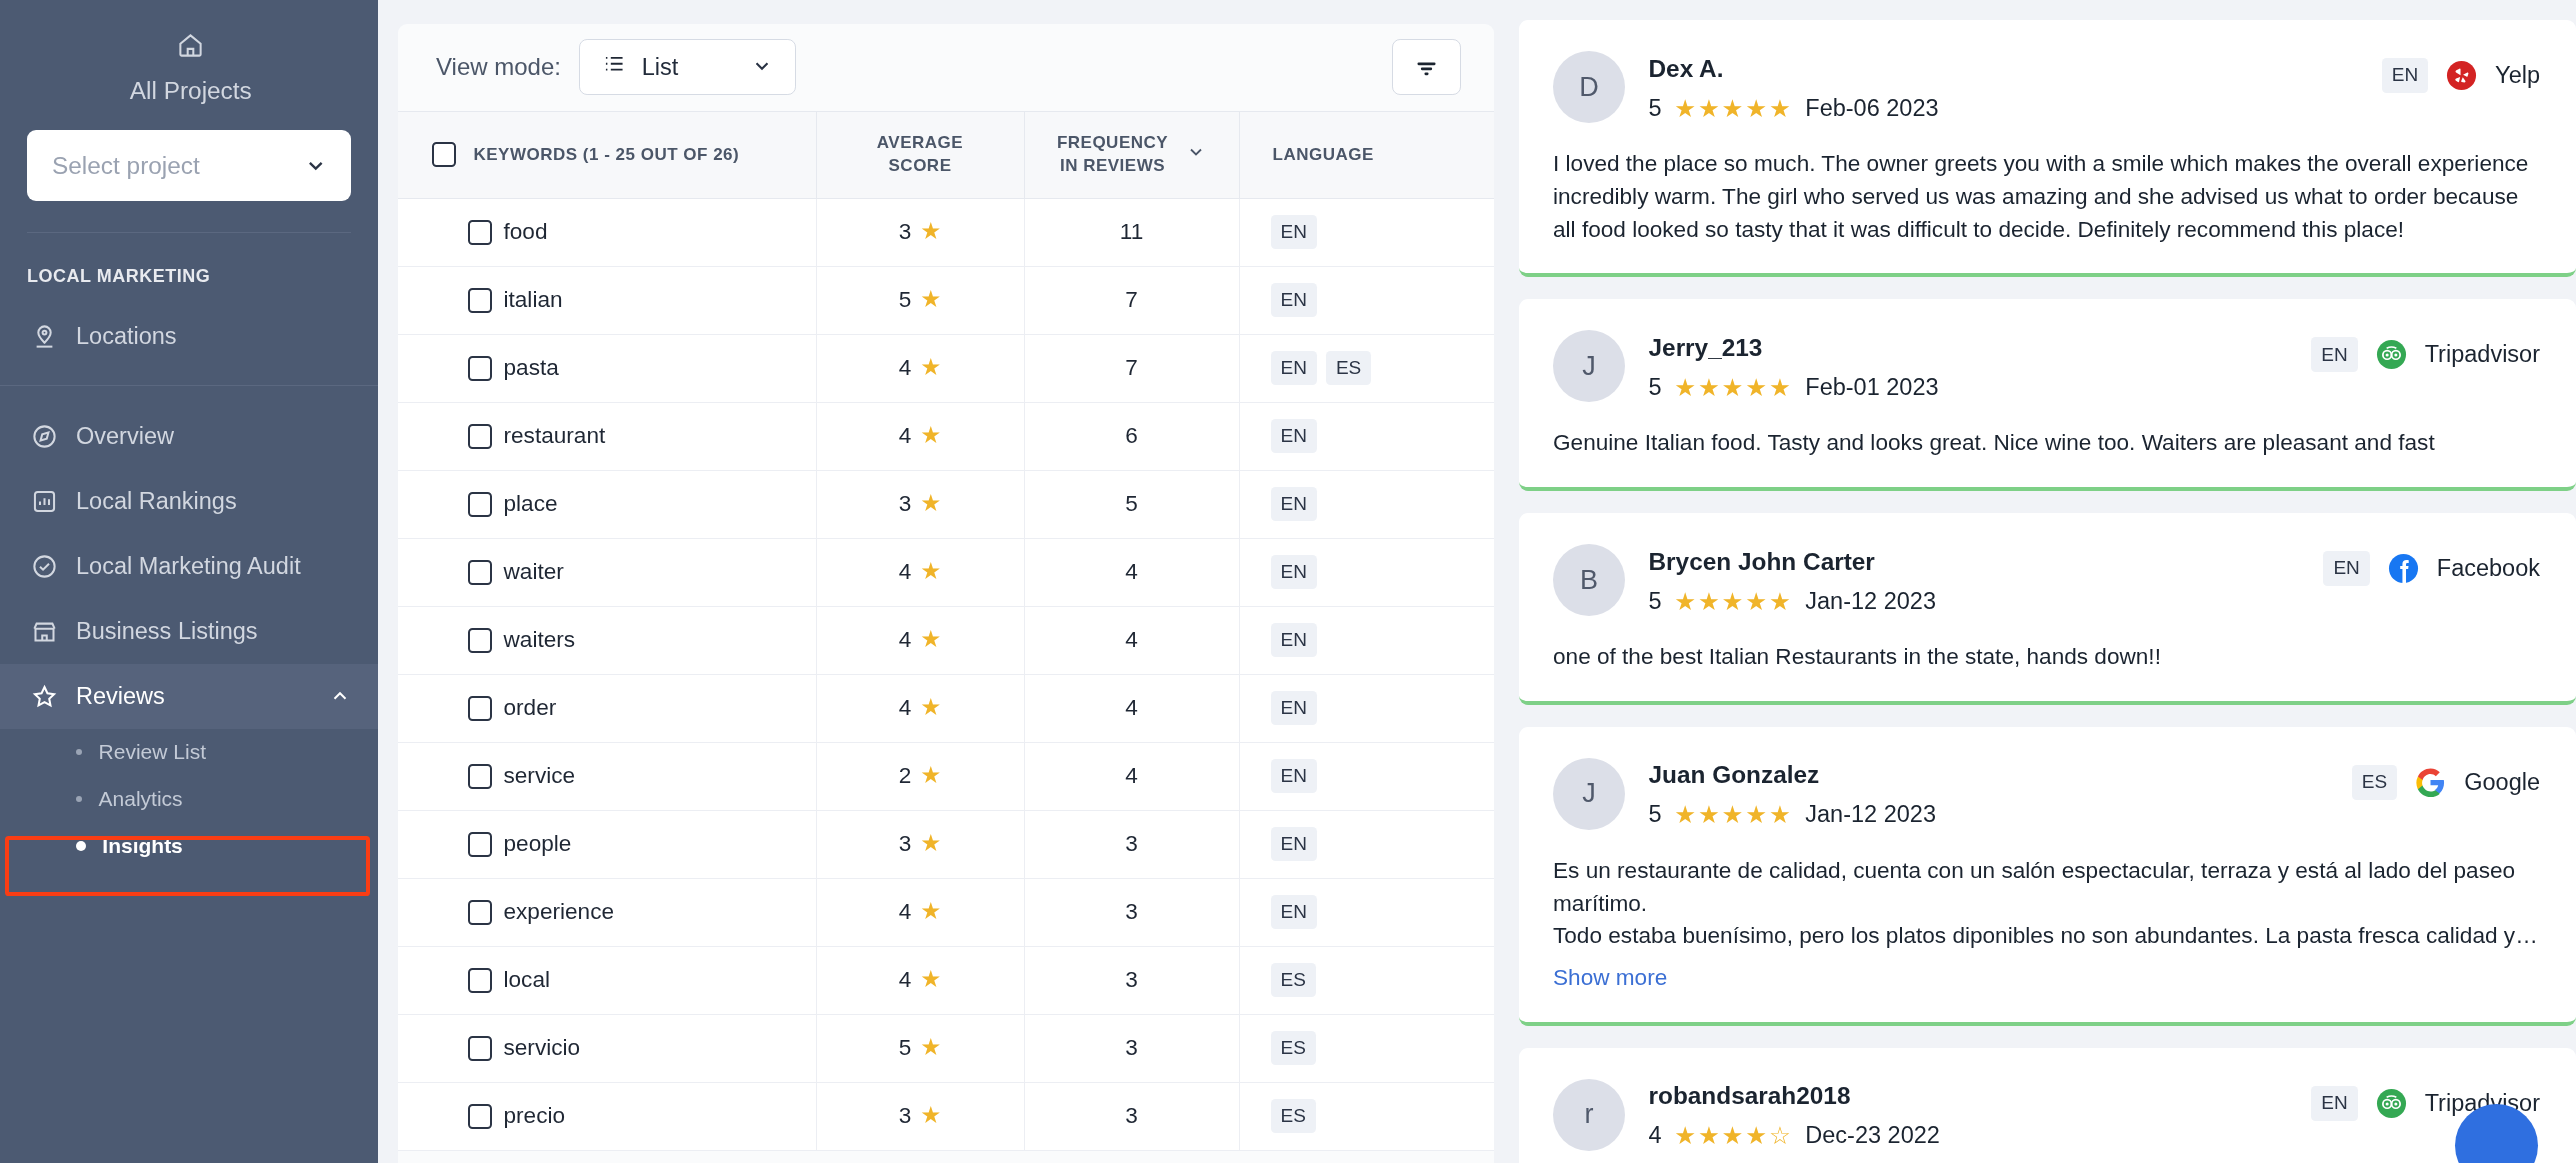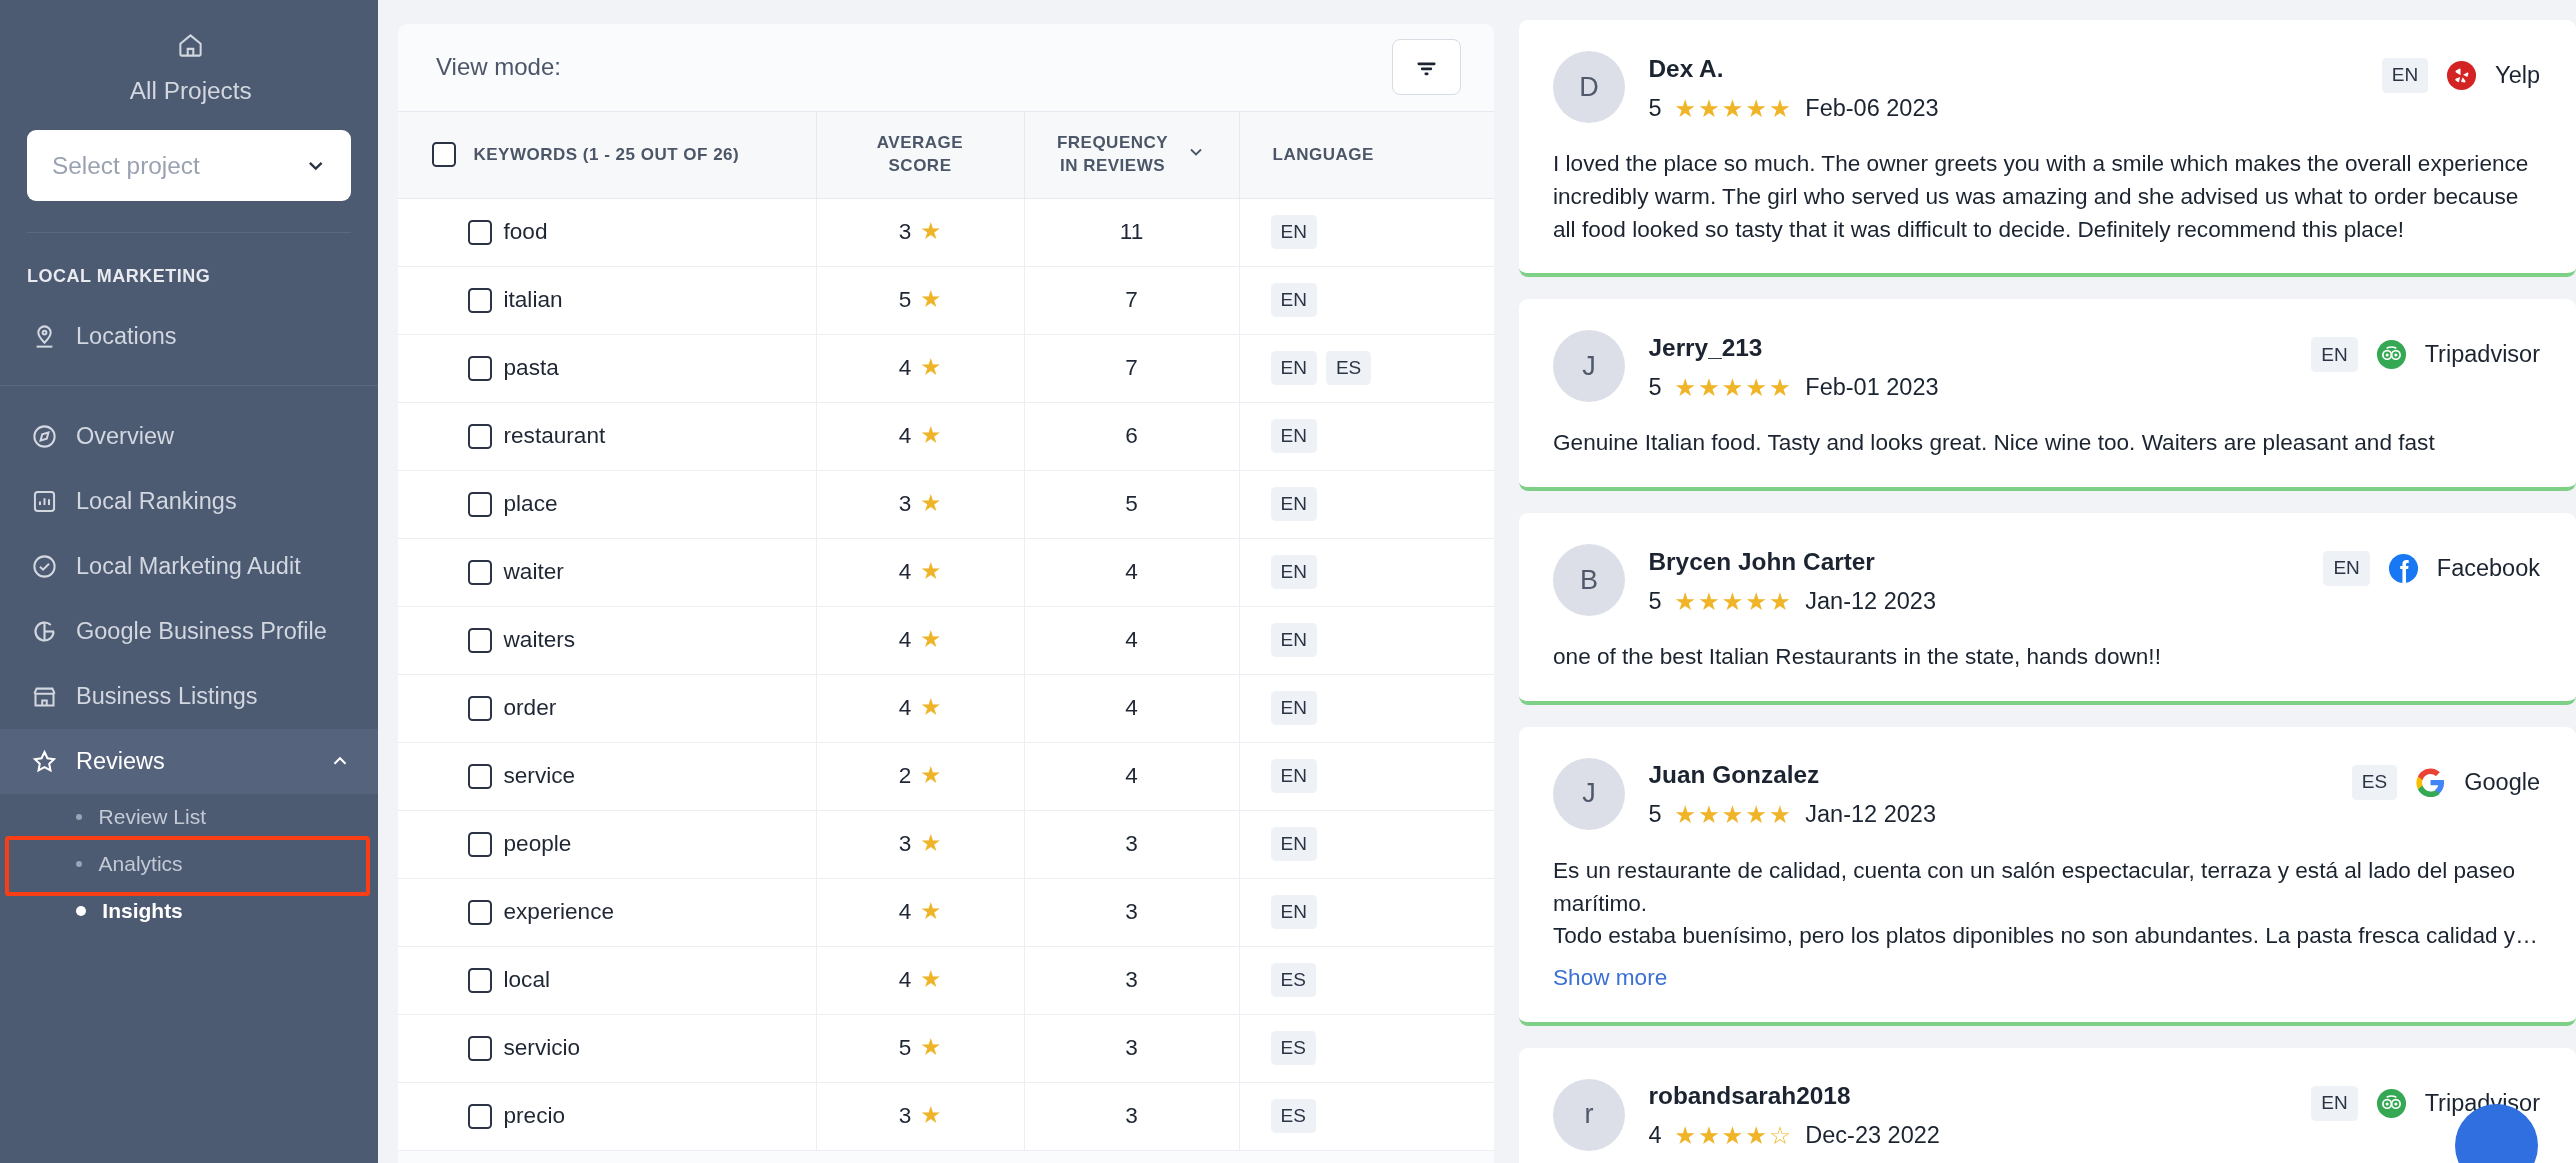--- a/index.html
+++ b/index.html
@@ -244,30 +244,20 @@
       <div class="sb-item">
         <span class="ic">
           <svg viewBox="0 0 24 24" fill="none" stroke="#d2d7e0" stroke-width="1.8" width="27" height="27">
             <circle cx="12" cy="12" r="9"></circle>
             <path d="M8 12.2l2.7 2.6L16 9.5"></path>
           </svg>
         </span>
         <span>Local Marketing Audit</span>
       </div>
 
-      <div class="sb-item">
-        <span class="ic">
-          <svg viewBox="0 0 24 24" fill="none" stroke="#d2d7e0" stroke-width="1.9" width="27" height="27">
-            <path d="M20 12a8 8 0 1 1-2.4-5.7"></path>
-            <path d="M20.5 12H12"></path>
-            <path d="M12 4.2v15.6"></path>
-          </svg>
-        </span>
-        <span>Google Business Profile</span>
-      </div>
 
       <div class="sb-item">
         <span class="ic">
           <svg viewBox="0 0 24 24" fill="none" stroke="#d2d7e0" stroke-width="1.8" width="27" height="27">
             <path d="M4 9.5h16V20H4z"></path>
             <path d="M3 9.5 5 5h14l2 4.5"></path>
             <path d="M10 20v-4.5h4V20"></path>
           </svg>
         </span>
         <span>Business Listings</span>
@@ -303,20 +293,34 @@
     </div>
 
     <div class="highlight-box" style="left:5.4px; top:836px; width:365px; height:60px;"></div>
   </aside>
 
   <main class="main">
 
     <section class="table-panel">
       <div class="tp-toolbar">
         <span class="viewmode-label">View mode:</span>
+        <div class="viewmode-select">
+          <span class="ic">
+            <svg viewBox="0 0 24 24" fill="none" stroke="#1f2734" stroke-width="2" width="23.5" height="23.5">
+              <path d="M9 6h12M9 12h12M9 18h12"></path>
+              <path d="M4 6h1.5M4 12h1.5M4 18h1.5"></path>
+            </svg>
+          </span>
+          <span class="vm-text">List</span>
+          <span class="chev">
+            <svg viewBox="0 0 24 24" fill="none" stroke="#2b3445" stroke-width="2.3" width="22" height="22">
+              <path d="M6 9l6 6 6-6"></path>
+            </svg>
+          </span>
+        </div>
         <span class="spacer"></span>
         <div class="filter-btn">
           <svg viewBox="0 0 24 24" width="27" height="27">
             <rect x="4" y="7.5" width="16" height="2.4" rx="1" fill="#1b2430"></rect>
             <rect x="7" y="12" width="10" height="2.4" rx="1" fill="#1b2430"></rect>
             <rect x="10.2" y="16.4" width="3.6" height="2.4" rx="1" fill="#1b2430"></rect>
           </svg>
         </div>
       </div>
 

